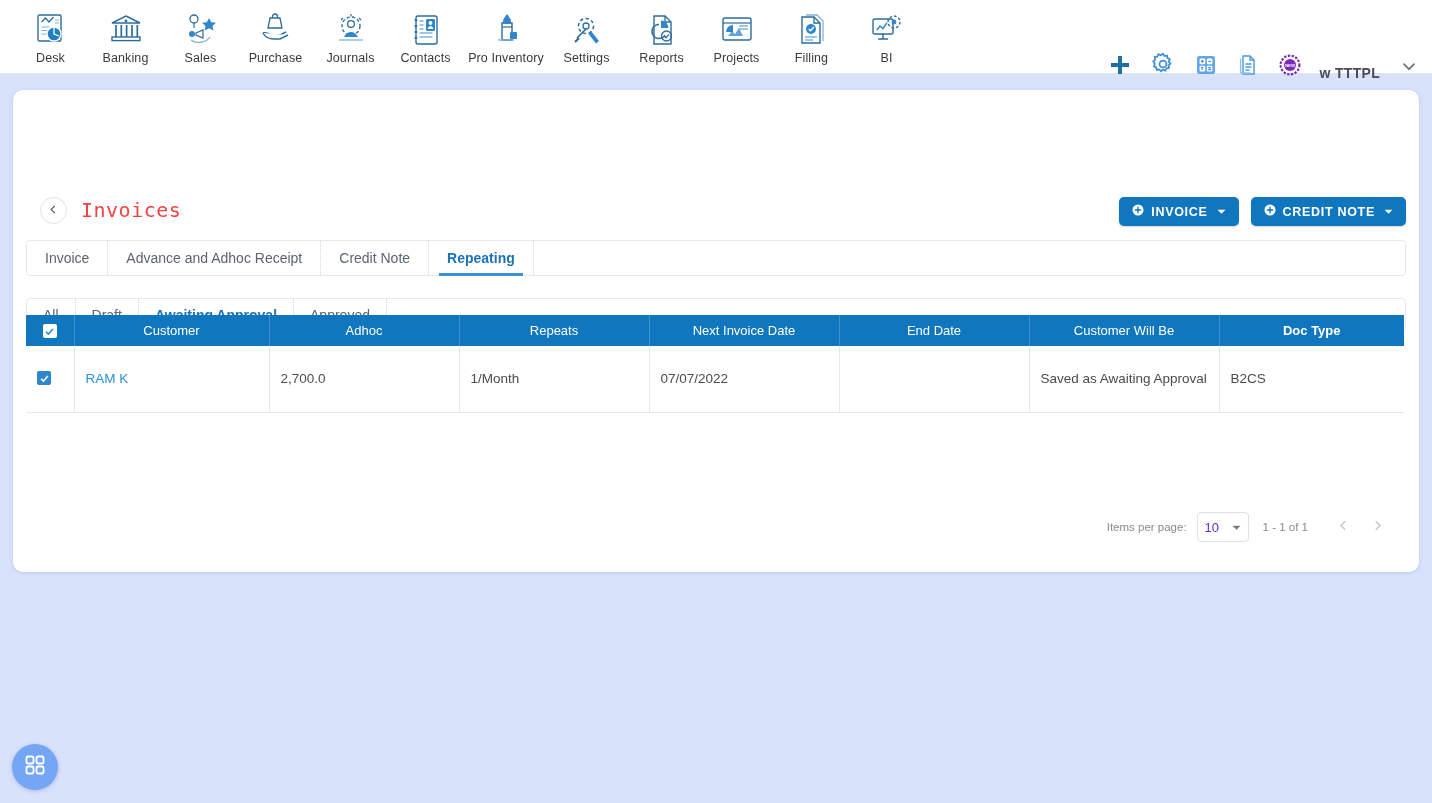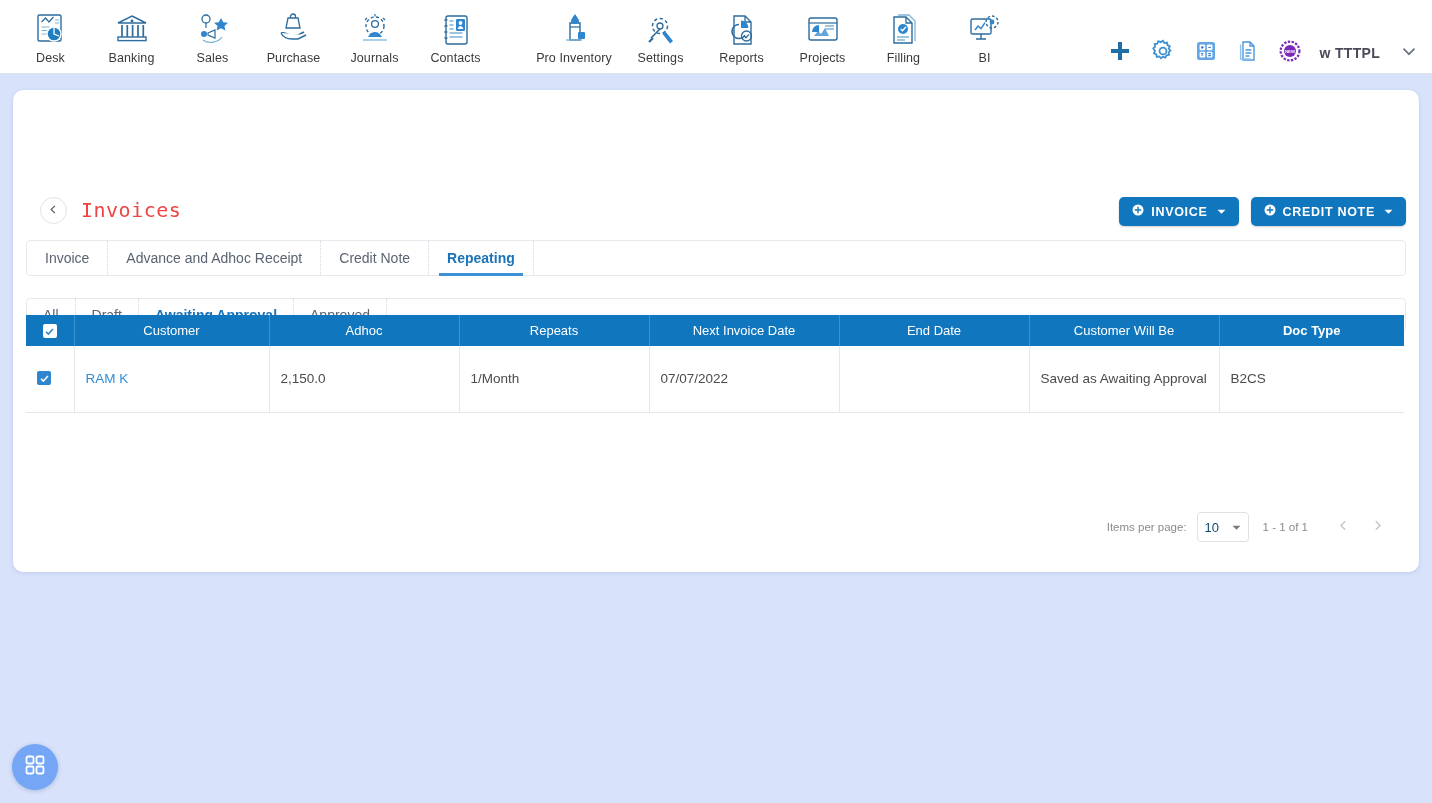--- a/index.html
+++ b/index.html
@@ -14,39 +14,39 @@
   
   .topnav {
     position: absolute; top: 0; left: 0;
     width: 1432px; height: 74px;
     background: #ffffff;
     border-bottom: 1px solid #dfe3ea;
     display: flex; align-items: center;
   }
   .nav-items {
     display: flex; align-items: flex-start;
-    padding-left: 14px; gap: 8px;
+    padding-left: 14px; gap: 2px;
   }
   .nav-item {
     width: 73px;
     display: flex; flex-direction: column;
     align-items: center; justify-content: flex-start;
     cursor: pointer; padding-top: 4px;
   }
-  .nav-item.wide { width: 84px; margin-left: 32px; }
+  .nav-item.wide { width: 84px; }
   .nav-ico { width: 36px; height: 36px; display: block; }
   .nav-lbl {
     margin-top: 3px;
     font-size: 12.5px; color: #3a3a3a;
     white-space: nowrap; letter-spacing: .1px;
   }
 
   .nav-right {
-    position: absolute; right: 12px; top: 16px; height: 74px;
-    display: flex; align-items: center; gap: 18px;
+    position: absolute; right: 12px; top: 7px; height: 74px;
+    display: flex; align-items: flex-end; gap: 18px;
   }
   .hicon { display: block; cursor: pointer; }
   .org-name {
     font-size: 14px; font-weight: bold;
     color: #4a4a5a; letter-spacing: .3px;
     cursor: pointer; white-space: nowrap;
   }
   .caret-down { cursor: pointer; display: block; }
 
   
@@ -219,21 +219,21 @@
     display: flex; align-items: center; gap: 0px;
     font-size: 11.5px; color: #8b8b8b;
   }
   .ipp-label { margin-right: 10px; }
   .ipp-select {
     width: 52px; height: 30px;
     border: 1px solid #e1e1e1; border-radius: 4px;
     display: flex; align-items: center;
     justify-content: space-between;
     padding: 0 7px; cursor: pointer;
-    font-size: 13px; color: #0c4a6e;
+    font-size: 13px; color: #6d28d9;
     background: #fff;
   }
   .range-lbl { margin: 0 18px 0 14px; font-size: 11.5px; color: #8b8b8b; }
   .pg-btn {
     width: 34px; height: 34px; border-radius: 50%;
     display: flex; align-items: center; justify-content: center;
     cursor: pointer; background: transparent; border: none;
   }
 
   
@@ -530,21 +530,21 @@
           </tr>
       </thead>
       <tbody id="bodyRows">
           <tr>
             <td class="col-check"><span class="chk-row">
                 <svg width="11" height="11" viewBox="0 0 24 24" fill="none" stroke="#fff" stroke-width="3.4">
                   <path d="M4.5 12.5l5 5 10-11"></path>
                 </svg>
               </span></td>
             <td class="col-customer cell-link"><a>RAM K</a></td>
-            <td class="col-amount">2,150.0</td>
+            <td class="col-amount">2,700.0</td>
             <td class="col-repeats">1/Month</td>
             <td class="col-next">07/07/2022</td>
             <td class="col-end"></td>
             <td class="col-will">Saved as Awaiting Approval</td>
             <td class="col-doc">B2CS</td>
           </tr>
         </tbody>
     </table>
   </div>
 

